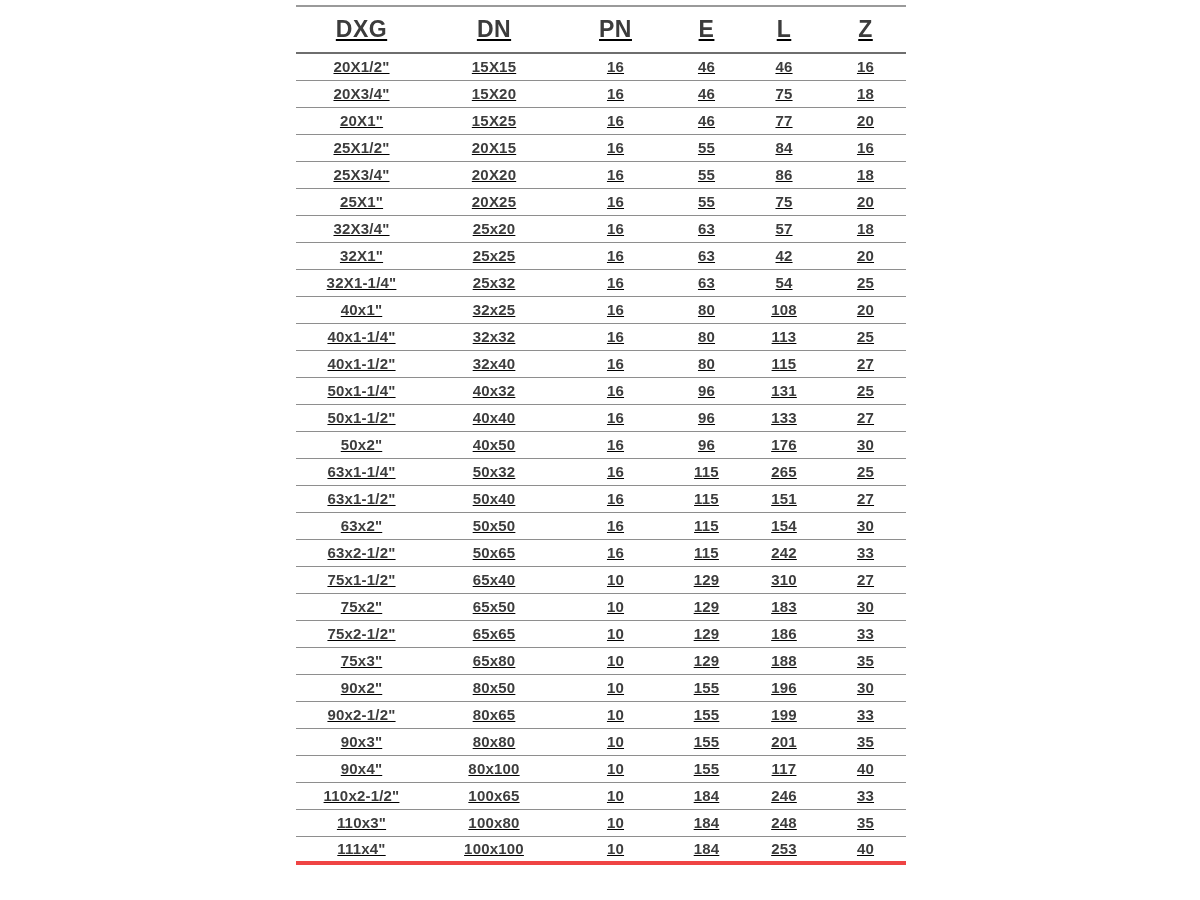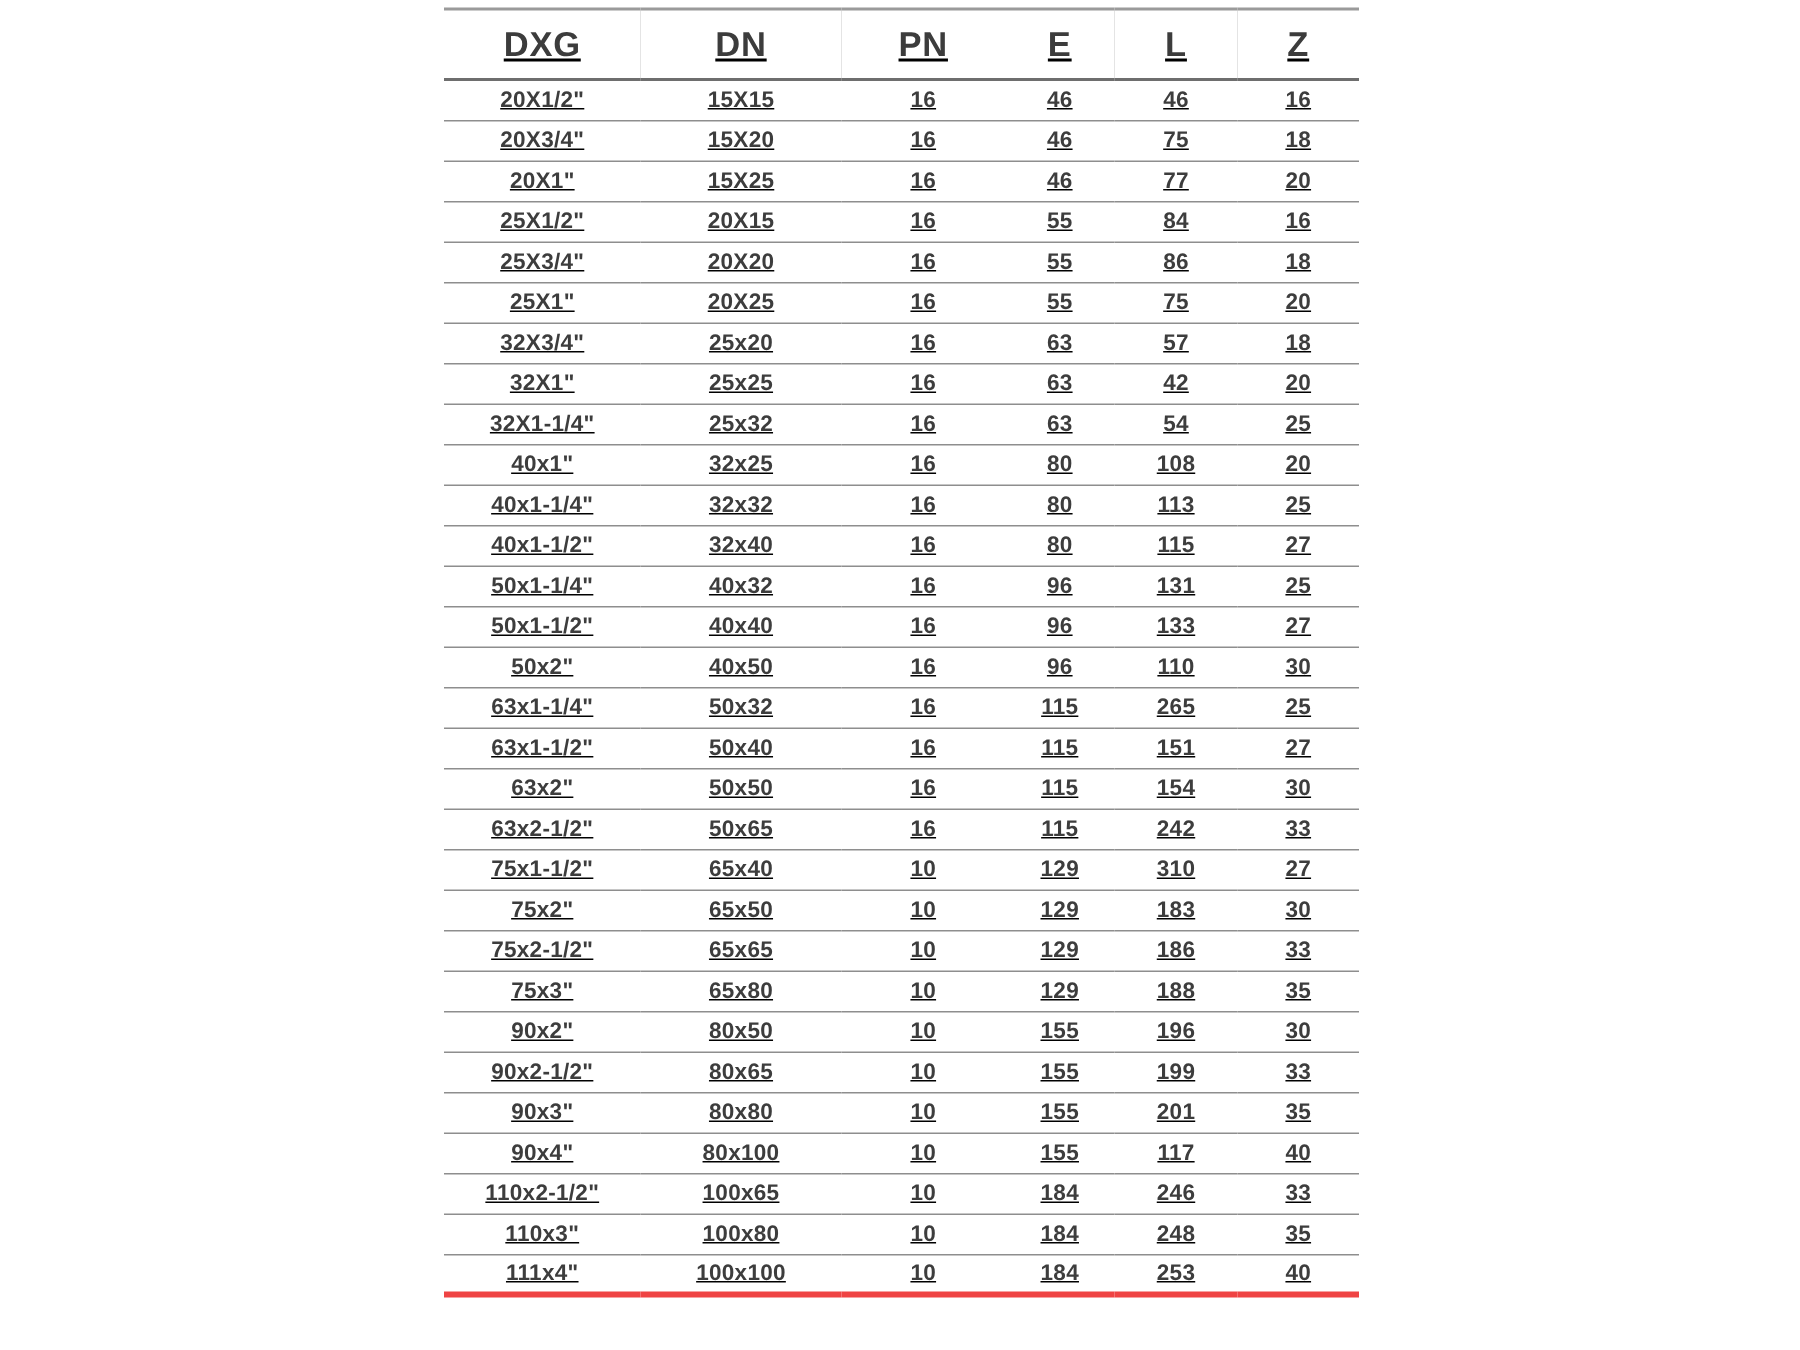--- a/index.html
+++ b/index.html
@@ -202,21 +202,21 @@
     <td>96</td>
     <td>133</td>
     <td>27</td>
   </tr>
 
   <tr>
     <td>50x2"</td>
     <td>40x50</td>
     <td>16</td>
     <td>96</td>
-    <td>110</td>
+    <td>176</td>
     <td>30</td>
   </tr>
 
   <tr>
     <td>63x1-1/4"</td>
     <td>50x32</td>
     <td>16</td>
     <td>115</td>
     <td>265</td>
     <td>25</td>

